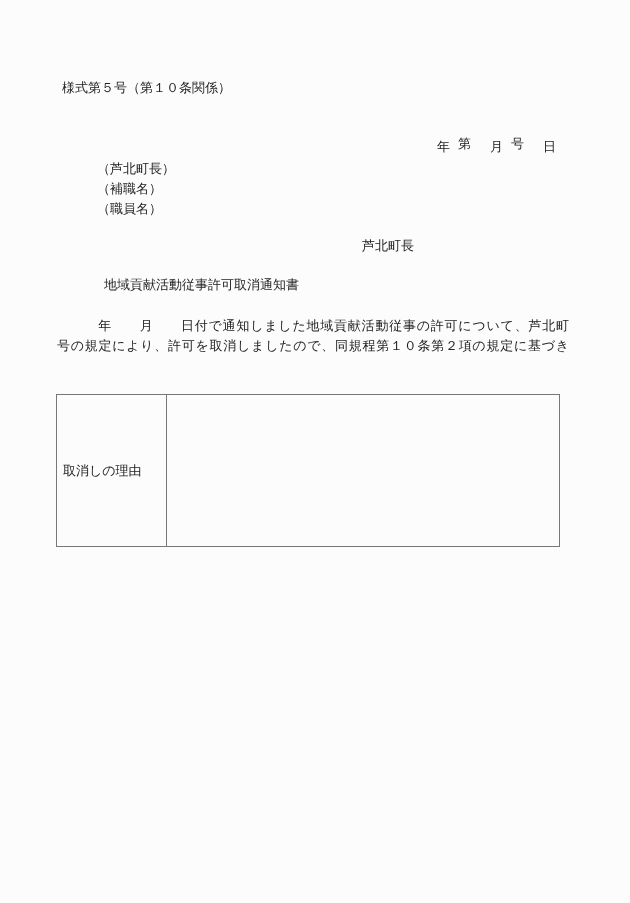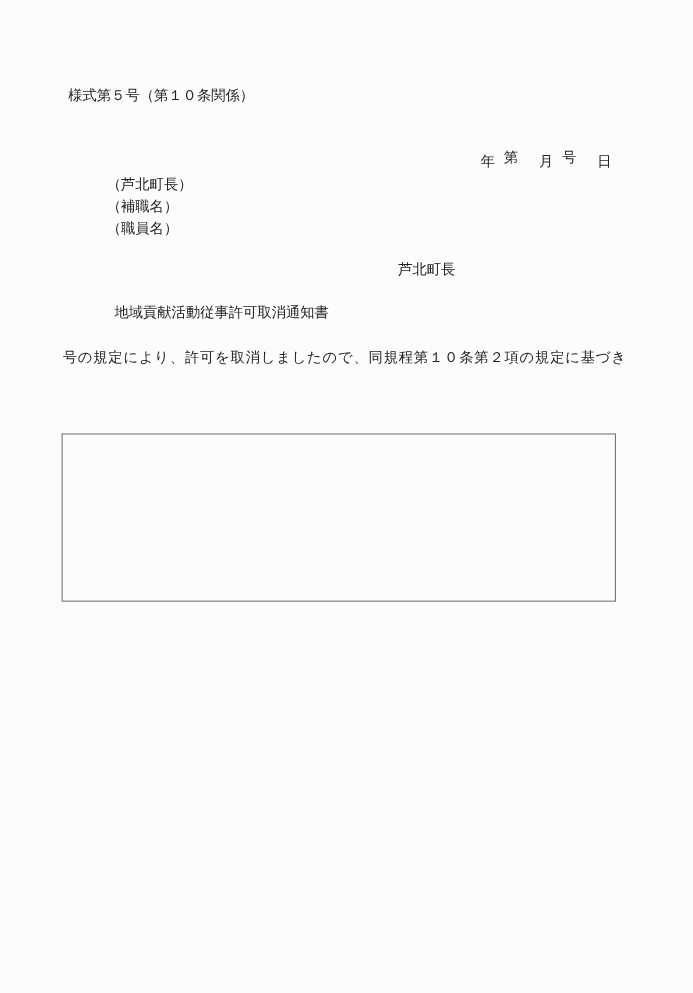--- a/index.html
+++ b/index.html
@@ -59,18 +59,22 @@
   <div>（芦北町長）</div>
   <div>（補職名）</div>
   <div>（職員名）</div>
 </div>
 
 <div class="abs issuer">芦北町長</div>
 
 <div class="abs title">地域貢献活動従事許可取消通知書</div>
 
 <div class="body-text">
+  <span class="line">　　　年　　月　　日付で通知しました地域貢献活動従事の許可について、芦北町</span>
   <span class="line">号の規定により、許可を取消しましたので、同規程第１０条第２項の規定に基づき</span>
 </div>
 
 <div class="reason-table">
+  <div class="reason-label-cell">
+    <span>取消しの理由</span>
+  </div>
   <div class="reason-value-cell"></div>
 </div>
 
 </body></html>

